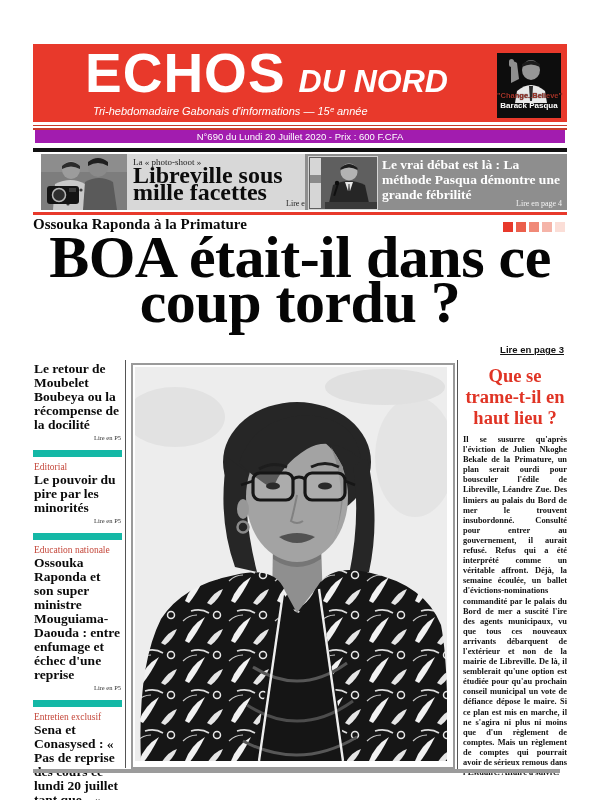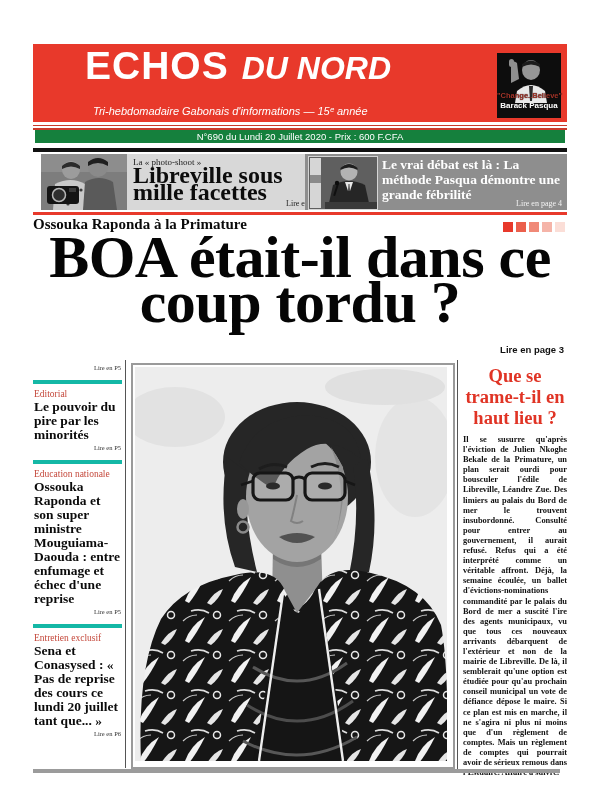--- a/index.html
+++ b/index.html
@@ -8,32 +8,32 @@
   .abs{position:absolute;}
 
   
   .top-banner{left:33px;top:14px;width:534px;height:26px;background:#0a0a0a;color:#fff;}
   .tb-text{position:absolute;left:10px;top:3px;font-size:16px;letter-spacing:.2px;white-space:nowrap;}
   .tb-read{position:absolute;right:5px;bottom:2px;font-size:6.5px;color:#eee;font-family:"Liberation Sans",sans-serif;}
 
   
   .masthead{left:33px;top:44px;width:534px;height:78px;background:#e8392b;}
   .logo-row{position:absolute;left:52px;top:2px;display:flex;align-items:baseline;color:#fff;}
-  .logo-main{font-family:"Liberation Sans",sans-serif;font-weight:bold;font-size:39px;letter-spacing:1px;line-height:1;}
+  .logo-main{font-family:"Liberation Sans",sans-serif;font-weight:bold;font-size:55px;letter-spacing:1px;line-height:1;}
   .logo-suffix{font-family:"Liberation Sans",sans-serif;font-style:italic;font-weight:bold;font-size:32px;margin-left:13px;}
   .masthead-sub{position:absolute;left:60px;top:61px;width:370px;text-align:left;color:#fff;
                 font-style:italic;font-size:11px;font-family:"Liberation Sans",sans-serif;}
   .obama-box{position:absolute;left:464px;top:9px;width:64px;height:65px;background:#0d0d0d;}
   .obama-quote{position:absolute;left:0;width:64px;top:38px;text-align:center;color:#a3352a;
                font-family:"Liberation Sans",sans-serif;font-weight:bold;font-size:7.5px;text-shadow:0 0 1px #000;}
   .obama-name{position:absolute;left:0;width:64px;top:48px;text-align:center;color:#fff;
               font-family:"Liberation Sans",sans-serif;font-weight:bold;font-size:8px;}
 
   .redline{left:33px;width:534px;height:1.5px;background:#c93b2c;}
-  .issue-bar{left:35px;top:130px;width:530px;height:13px;background:#15803d;color:#fff;text-align:center;
+  .issue-bar{left:35px;top:130px;width:530px;height:13px;background:#a21caf;color:#fff;text-align:center;
              font-family:"Liberation Sans",sans-serif;font-size:9.5px;line-height:13px;}
   .black-rule{left:33px;top:148px;width:534px;height:3.5px;background:#111;}
 
   
   .teaser-left{left:41px;top:154px;width:296px;height:56px;background:#d8d8d8;}
   .teaser-left .photo{position:absolute;left:0;top:0;width:86px;height:56px;}
   .tl-kicker{position:absolute;left:92px;top:3px;font-size:9px;color:#222;}
   .tl-title{position:absolute;left:92px;top:13px;width:172px;font-weight:bold;font-size:24px;line-height:17px;color:#0c0c0c;}
   .tl-read{position:absolute;right:5px;bottom:2px;font-size:8px;color:#222;}
   .teaser-right{left:305px;top:154px;width:262px;height:56px;background:#8e8e8e;}
@@ -42,26 +42,26 @@
   .tr-read{position:absolute;right:5px;bottom:2px;font-size:8px;color:#f3f3f3;text-align:right;}
 
   .red-rule{left:33px;top:212px;width:534px;height:3px;background:#e8392b;}
 
   
   .lead-kicker{left:33px;top:216px;font-size:15px;font-weight:600;color:#0a0a0a;}
   .fade-squares{left:auto;right:35px;top:222px;display:flex;gap:3px;}
   .fsq{width:10px;height:10px;display:inline-block;}
   .lead-headline{left:33px;top:235px;width:534px;text-align:center;font-weight:bold;font-size:60px;
                  line-height:45px;color:#050505;letter-spacing:-.5px;}
-  .lead-read{left:auto;right:36px;top:344px;font-size:9.5px;font-weight:bold;font-family:"Liberation Sans",sans-serif;}
+  .lead-read{left:auto;right:36px;top:344px;font-size:9.5px;font-weight:bold;font-family:"Liberation Sans",sans-serif;text-decoration:underline;}
 
   
   .sidebar{left:33px;top:360px;width:89px;}
   .sb-item{padding:2px 1px 3px 1px;}
-  .sb-item + .sb-item{border-top:4px solid #14b8a6;margin-top:6px;padding-top:5px;}
+  .sb-item + .sb-item{border-top:7px solid #14b8a6;margin-top:6px;padding-top:5px;}
   .sb-label{font-size:9.5px;color:#c4473a;margin-bottom:1px;line-height:10px;}
   .sb-label:empty{display:none;}
   .sb-title{font-size:13.5px;font-weight:bold;line-height:14px;color:#0b0b0b;}
   .sb-read{text-align:right;font-size:6.5px;color:#333;margin-top:2px;}
 
   .vline1{left:125px;top:360px;width:1px;height:408px;background:#555;}
   .vline2{left:457px;top:360px;width:1px;height:410px;background:#555;}
 
   
   .photo-frame{left:131px;top:363px;width:316px;height:398px;border:2px solid #9a9a9a;background:#fff;padding:2px;}
@@ -163,20 +163,21 @@
       <span class="fsq" style="background: rgb(240, 137, 119);"></span>
       <span class="fsq" style="background: rgb(245, 180, 168);"></span>
       <span class="fsq" style="background: rgb(251, 222, 215);"></span>
     </div>
   <div class="abs lead-headline">BOA était-il dans ce coup tordu ?</div>
   <div class="abs lead-read">Lire en page 3</div>
 
   <div class="abs sidebar">
     <div class="sb-item">
 
+      <div class="sb-title">Le retour de Moubelet Boubeya ou la récompense de la docilité</div>
       <div class="sb-read">Lire en P5</div>
     </div>
     <div class="sb-item">
       <div class="sb-label">Editorial</div>
       <div class="sb-title">Le pouvoir du pire par les minorités</div>
       <div class="sb-read">Lire en P5</div>
     </div>
     <div class="sb-item">
       <div class="sb-label">Education nationale</div>
       <div class="sb-title">Ossouka Raponda et son super ministre Mouguiama-Daouda : entre enfumage et échec d'une reprise</div>

